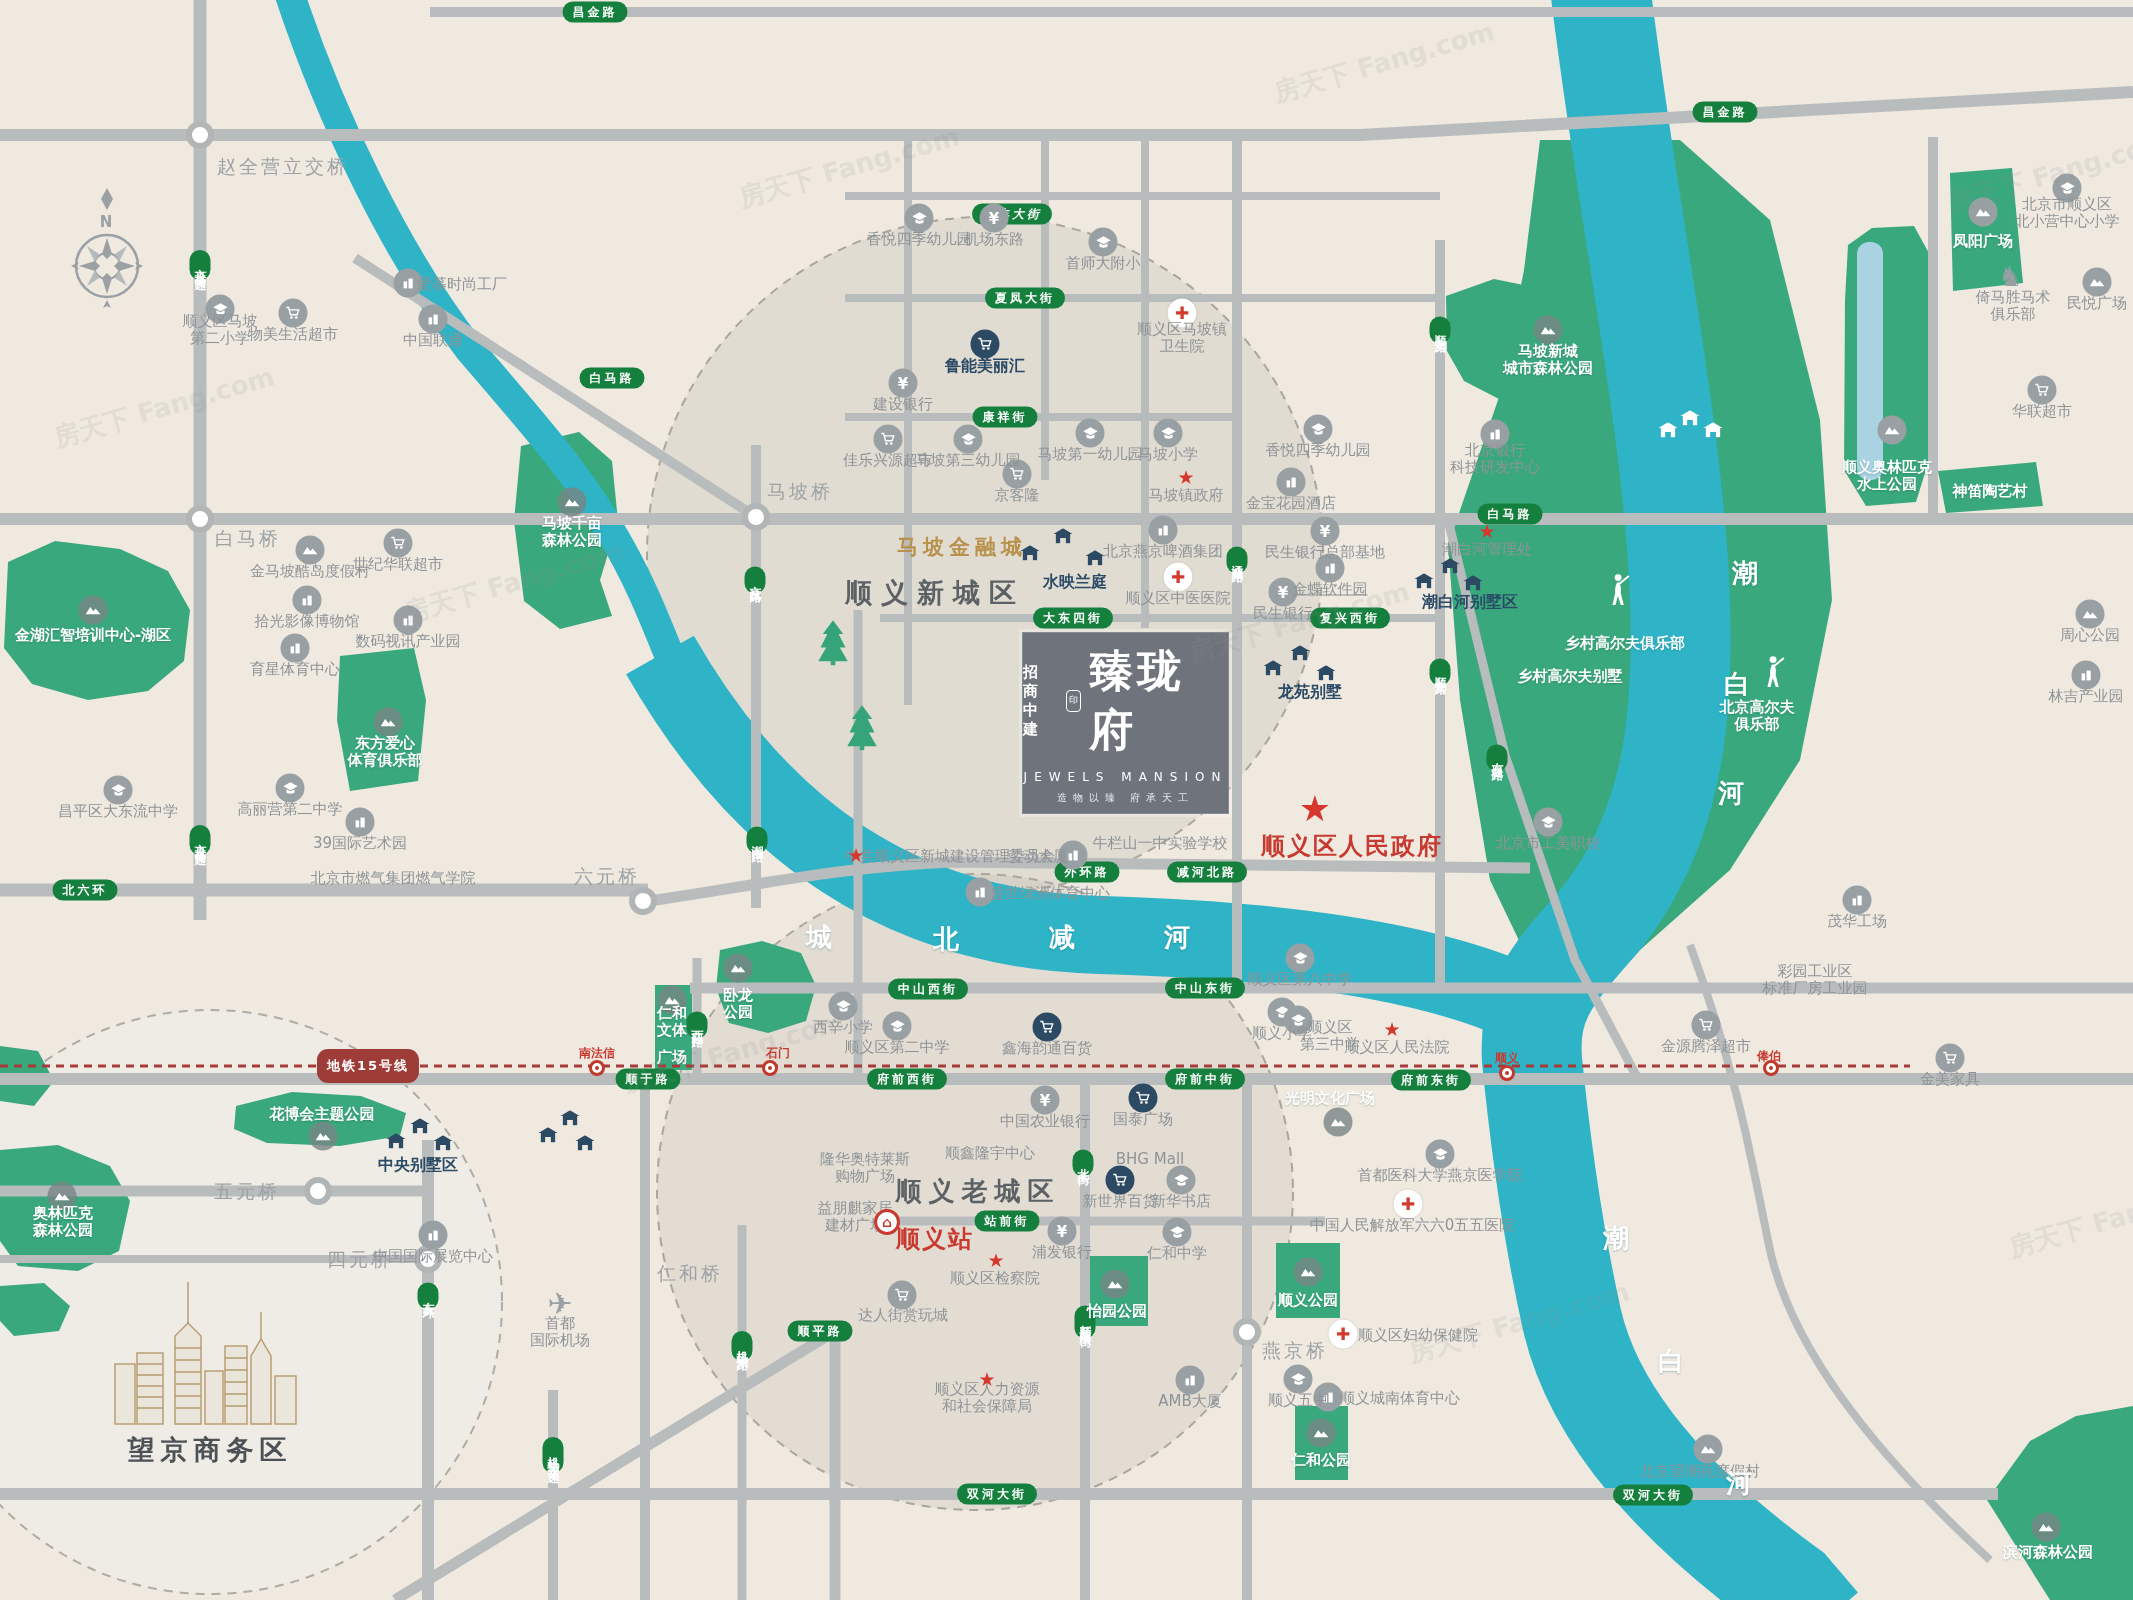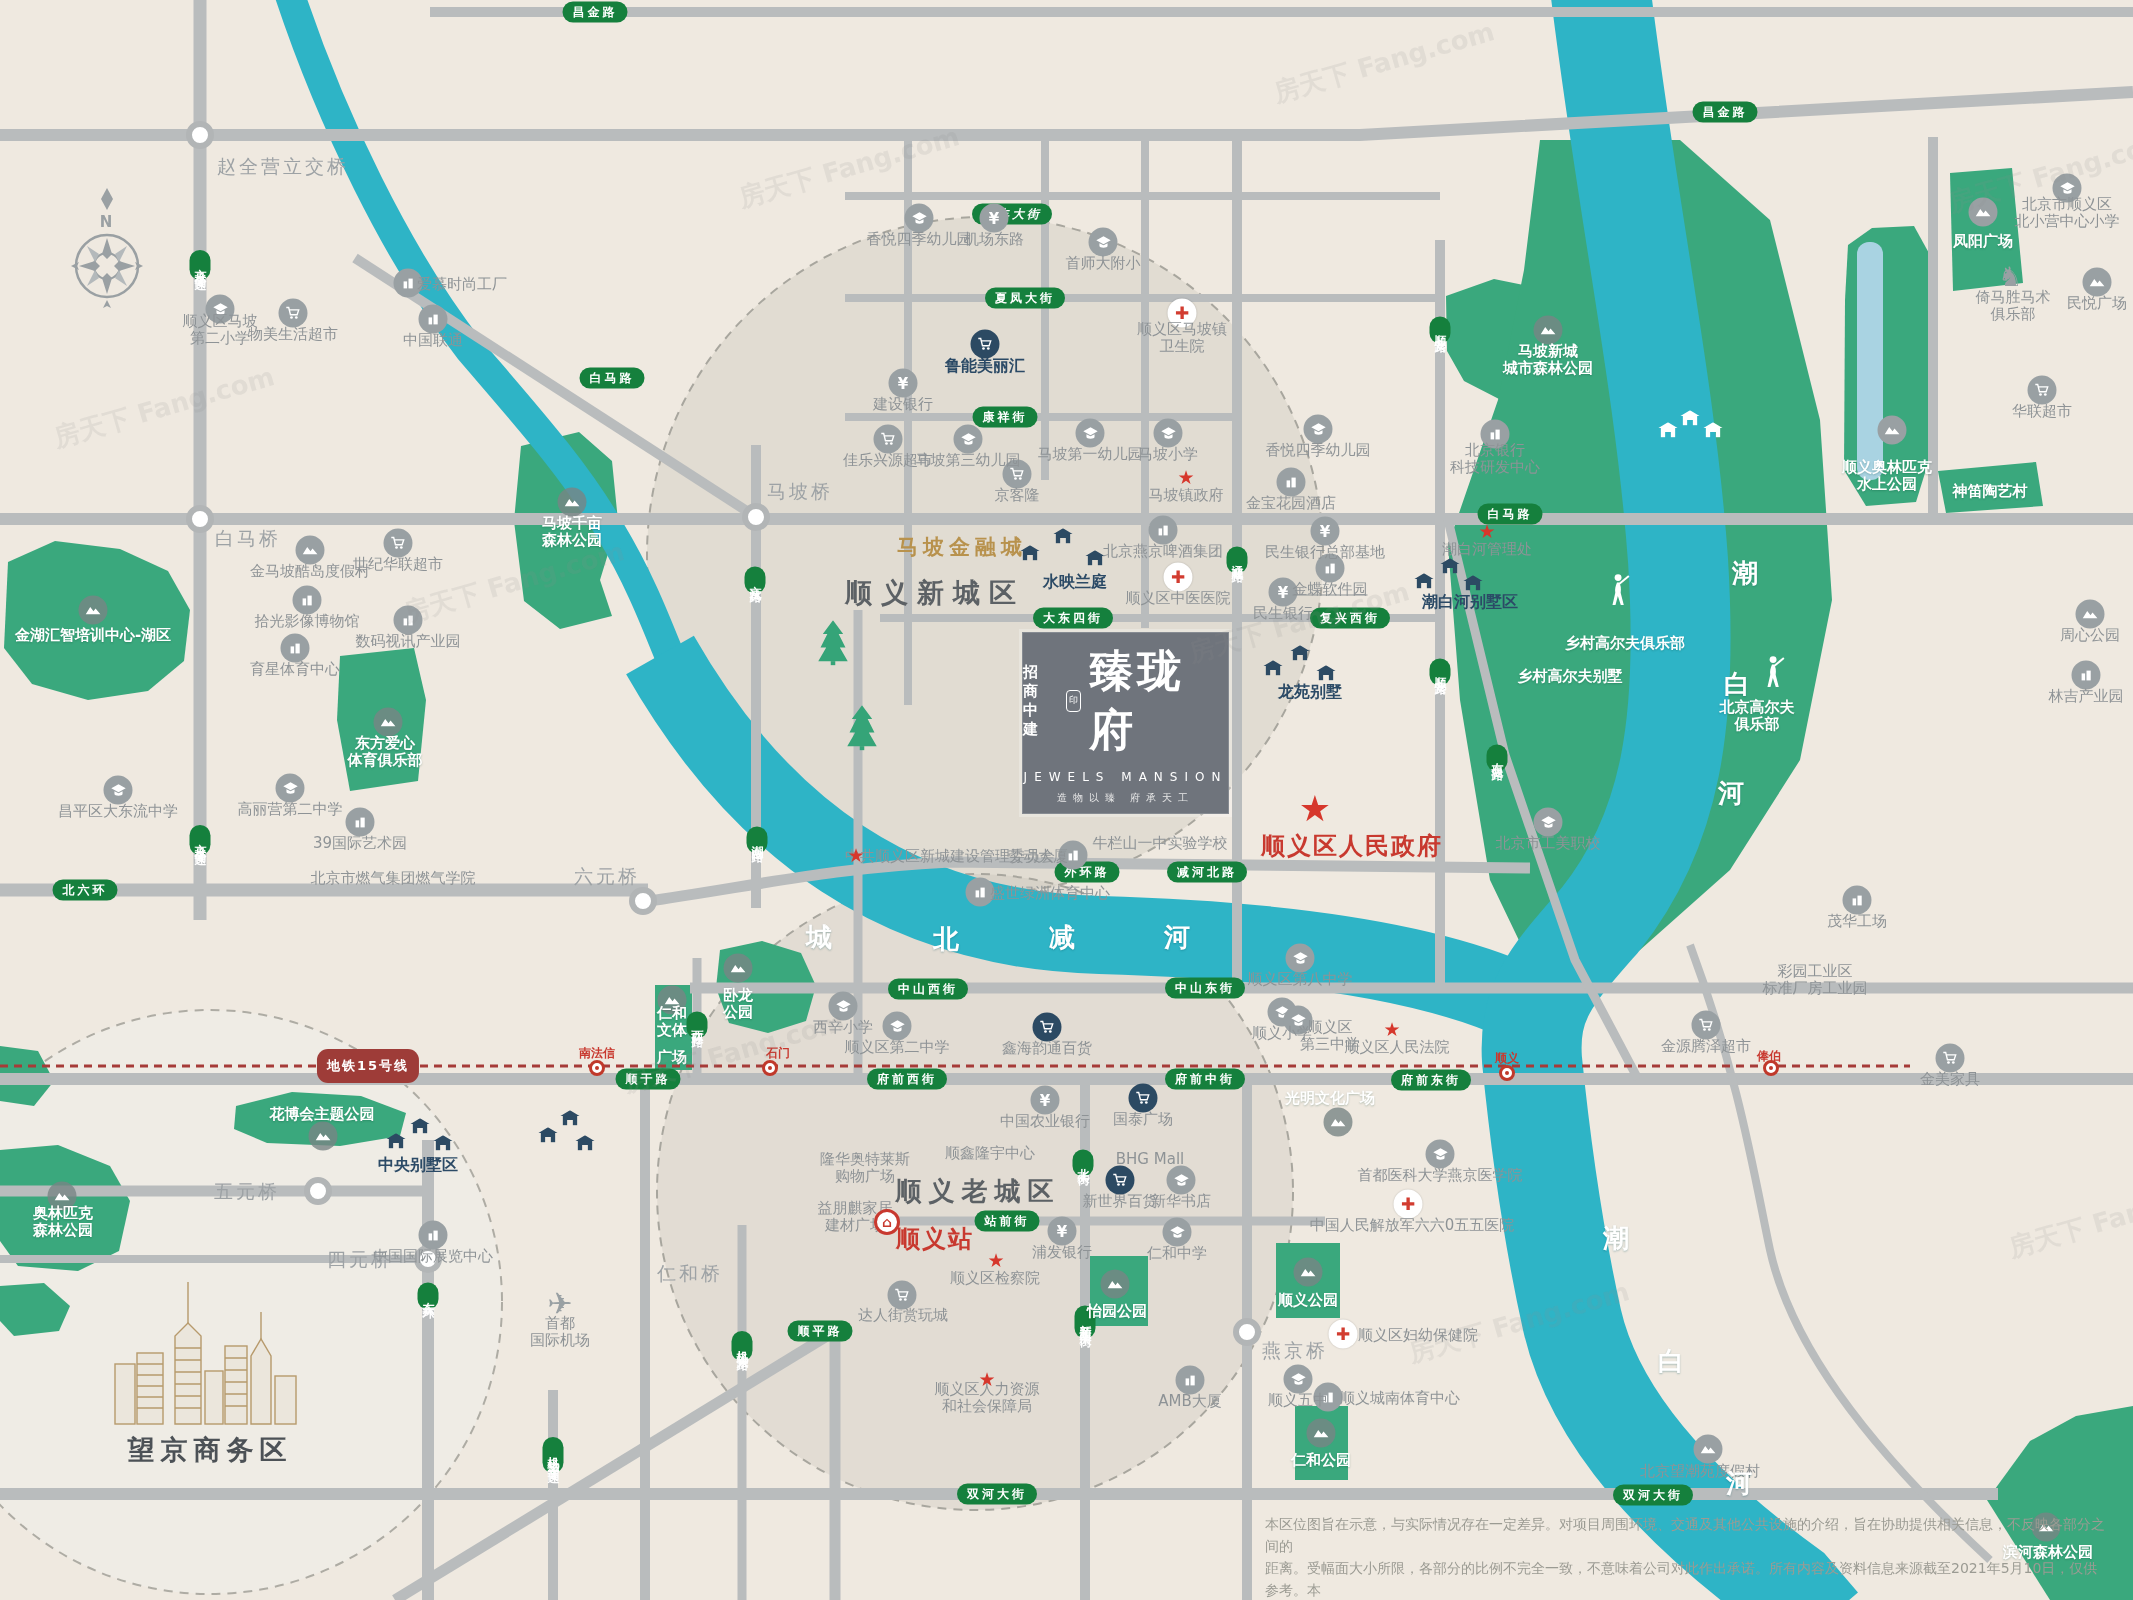--- a/index.html
+++ b/index.html
@@ -165,25 +165,20 @@
         <line x1="76" y1="49" x2="76" y2="8"></line>
       <rect x="93" y="97" width="18" height="53"></rect>
         <rect x="113" y="72" width="22" height="78"></rect>
       <path d="M139 150 V82 L149 65 159 82 V150 Z"></path>
         <line x1="149" y1="65" x2="149" y2="38"></line>
       <rect x="163" y="102" width="21" height="48"></rect>
       <path d="M25 90 h26 M25 101 h26 M25 112 h26 M25 123 h26 M25 134 h26 M63 74 h26 M63 86 h26 M63 98 h26 M63 110 h26 M63 122 h26 M63 134 h26 M113 84 h22 M113 96 h22 M113 108 h22 M113 120 h22 M113 132 h22" fill="none"></path>
     </g>
   </svg>
 
-  <div class="disclaimer">
-    <div>本区位图旨在示意，与实际情况存在一定差异。对项目周围环境、交通及其他公共设施的介绍，旨在协助提供相关信息，不反映各部分之间的</div>
-    <div>距离。受幅面大小所限，各部分的比例不完全一致，不意味着公司对此作出承诺。所有内容及资料信息来源截至2021年5月10日，仅供参考。本</div>
-
-  </div>
 
   <div id="labels">
       <div class="poi bridge" style="left: 283px; top: 166px; position: absolute; transform: translate(-50%, -50%);">
         <div>赵全营立交桥</div>
       </div>
       <div class="poi bridge" style="left: 248px; top: 538px; position: absolute; transform: translate(-50%, -50%);">
         <div>白马桥</div>
       </div>
       <div class="poi bridge" style="left: 800px; top: 491px; position: absolute; transform: translate(-50%, -50%);">
         <div>马坡桥</div>

